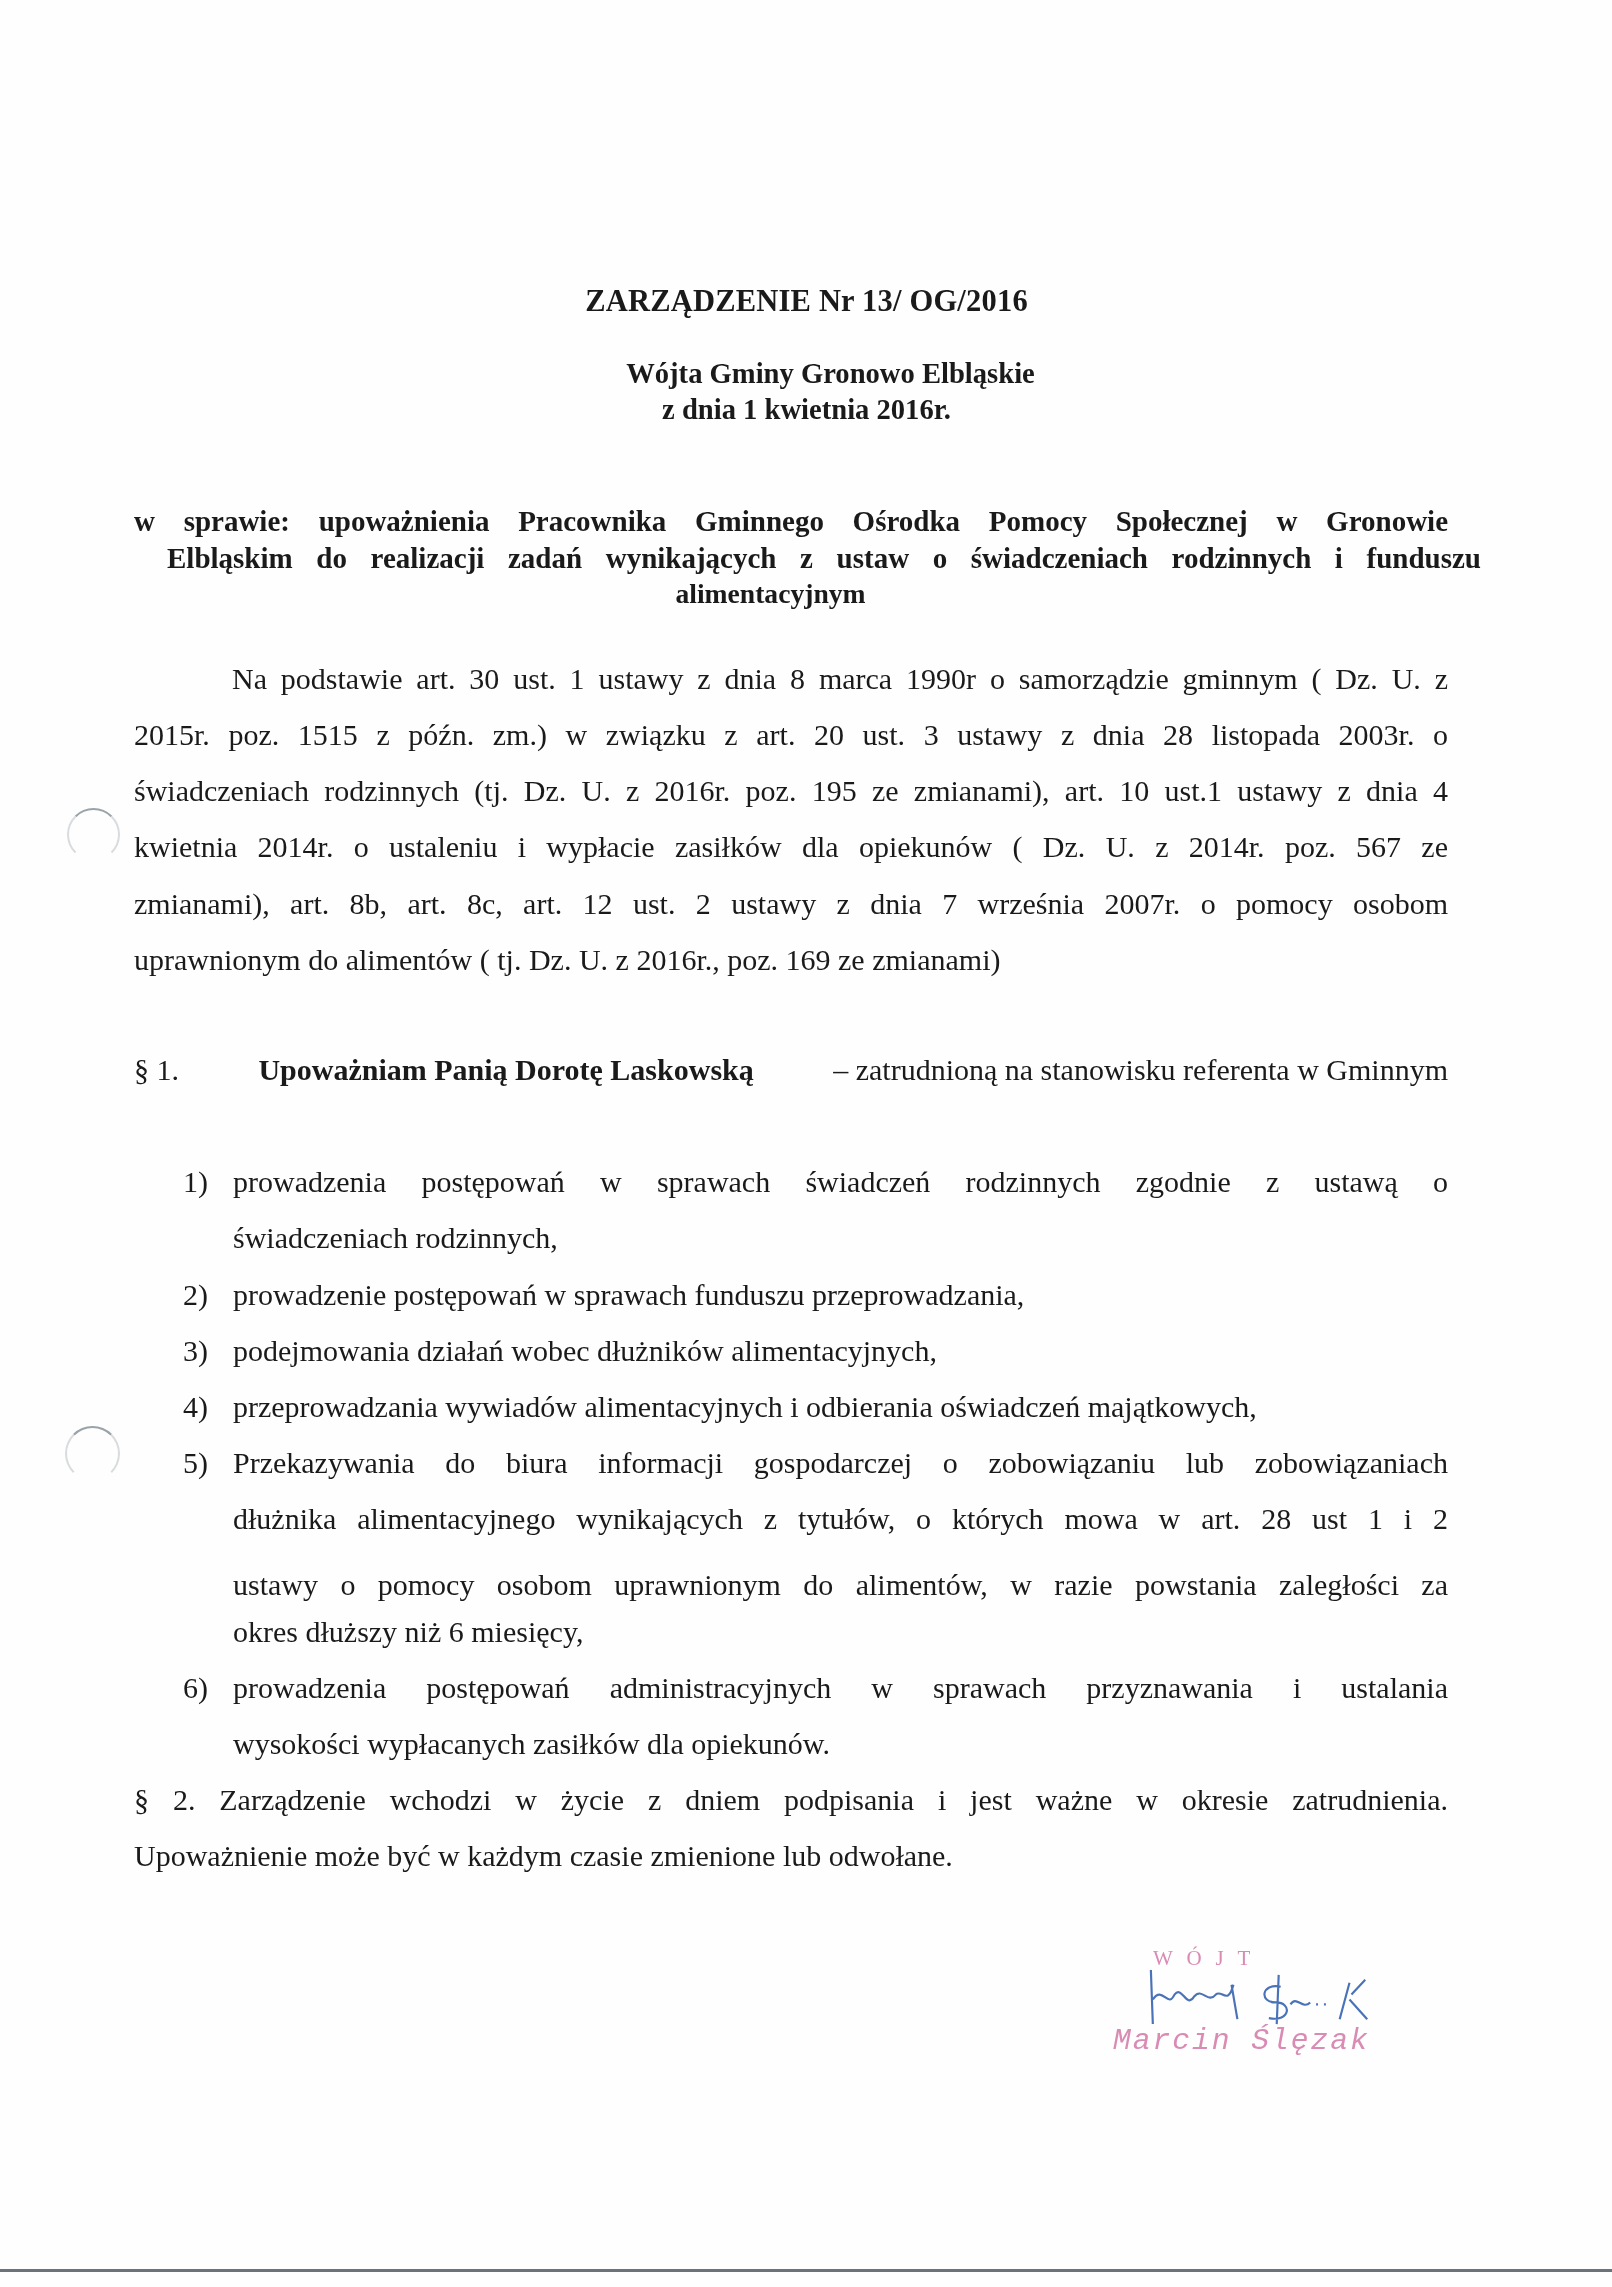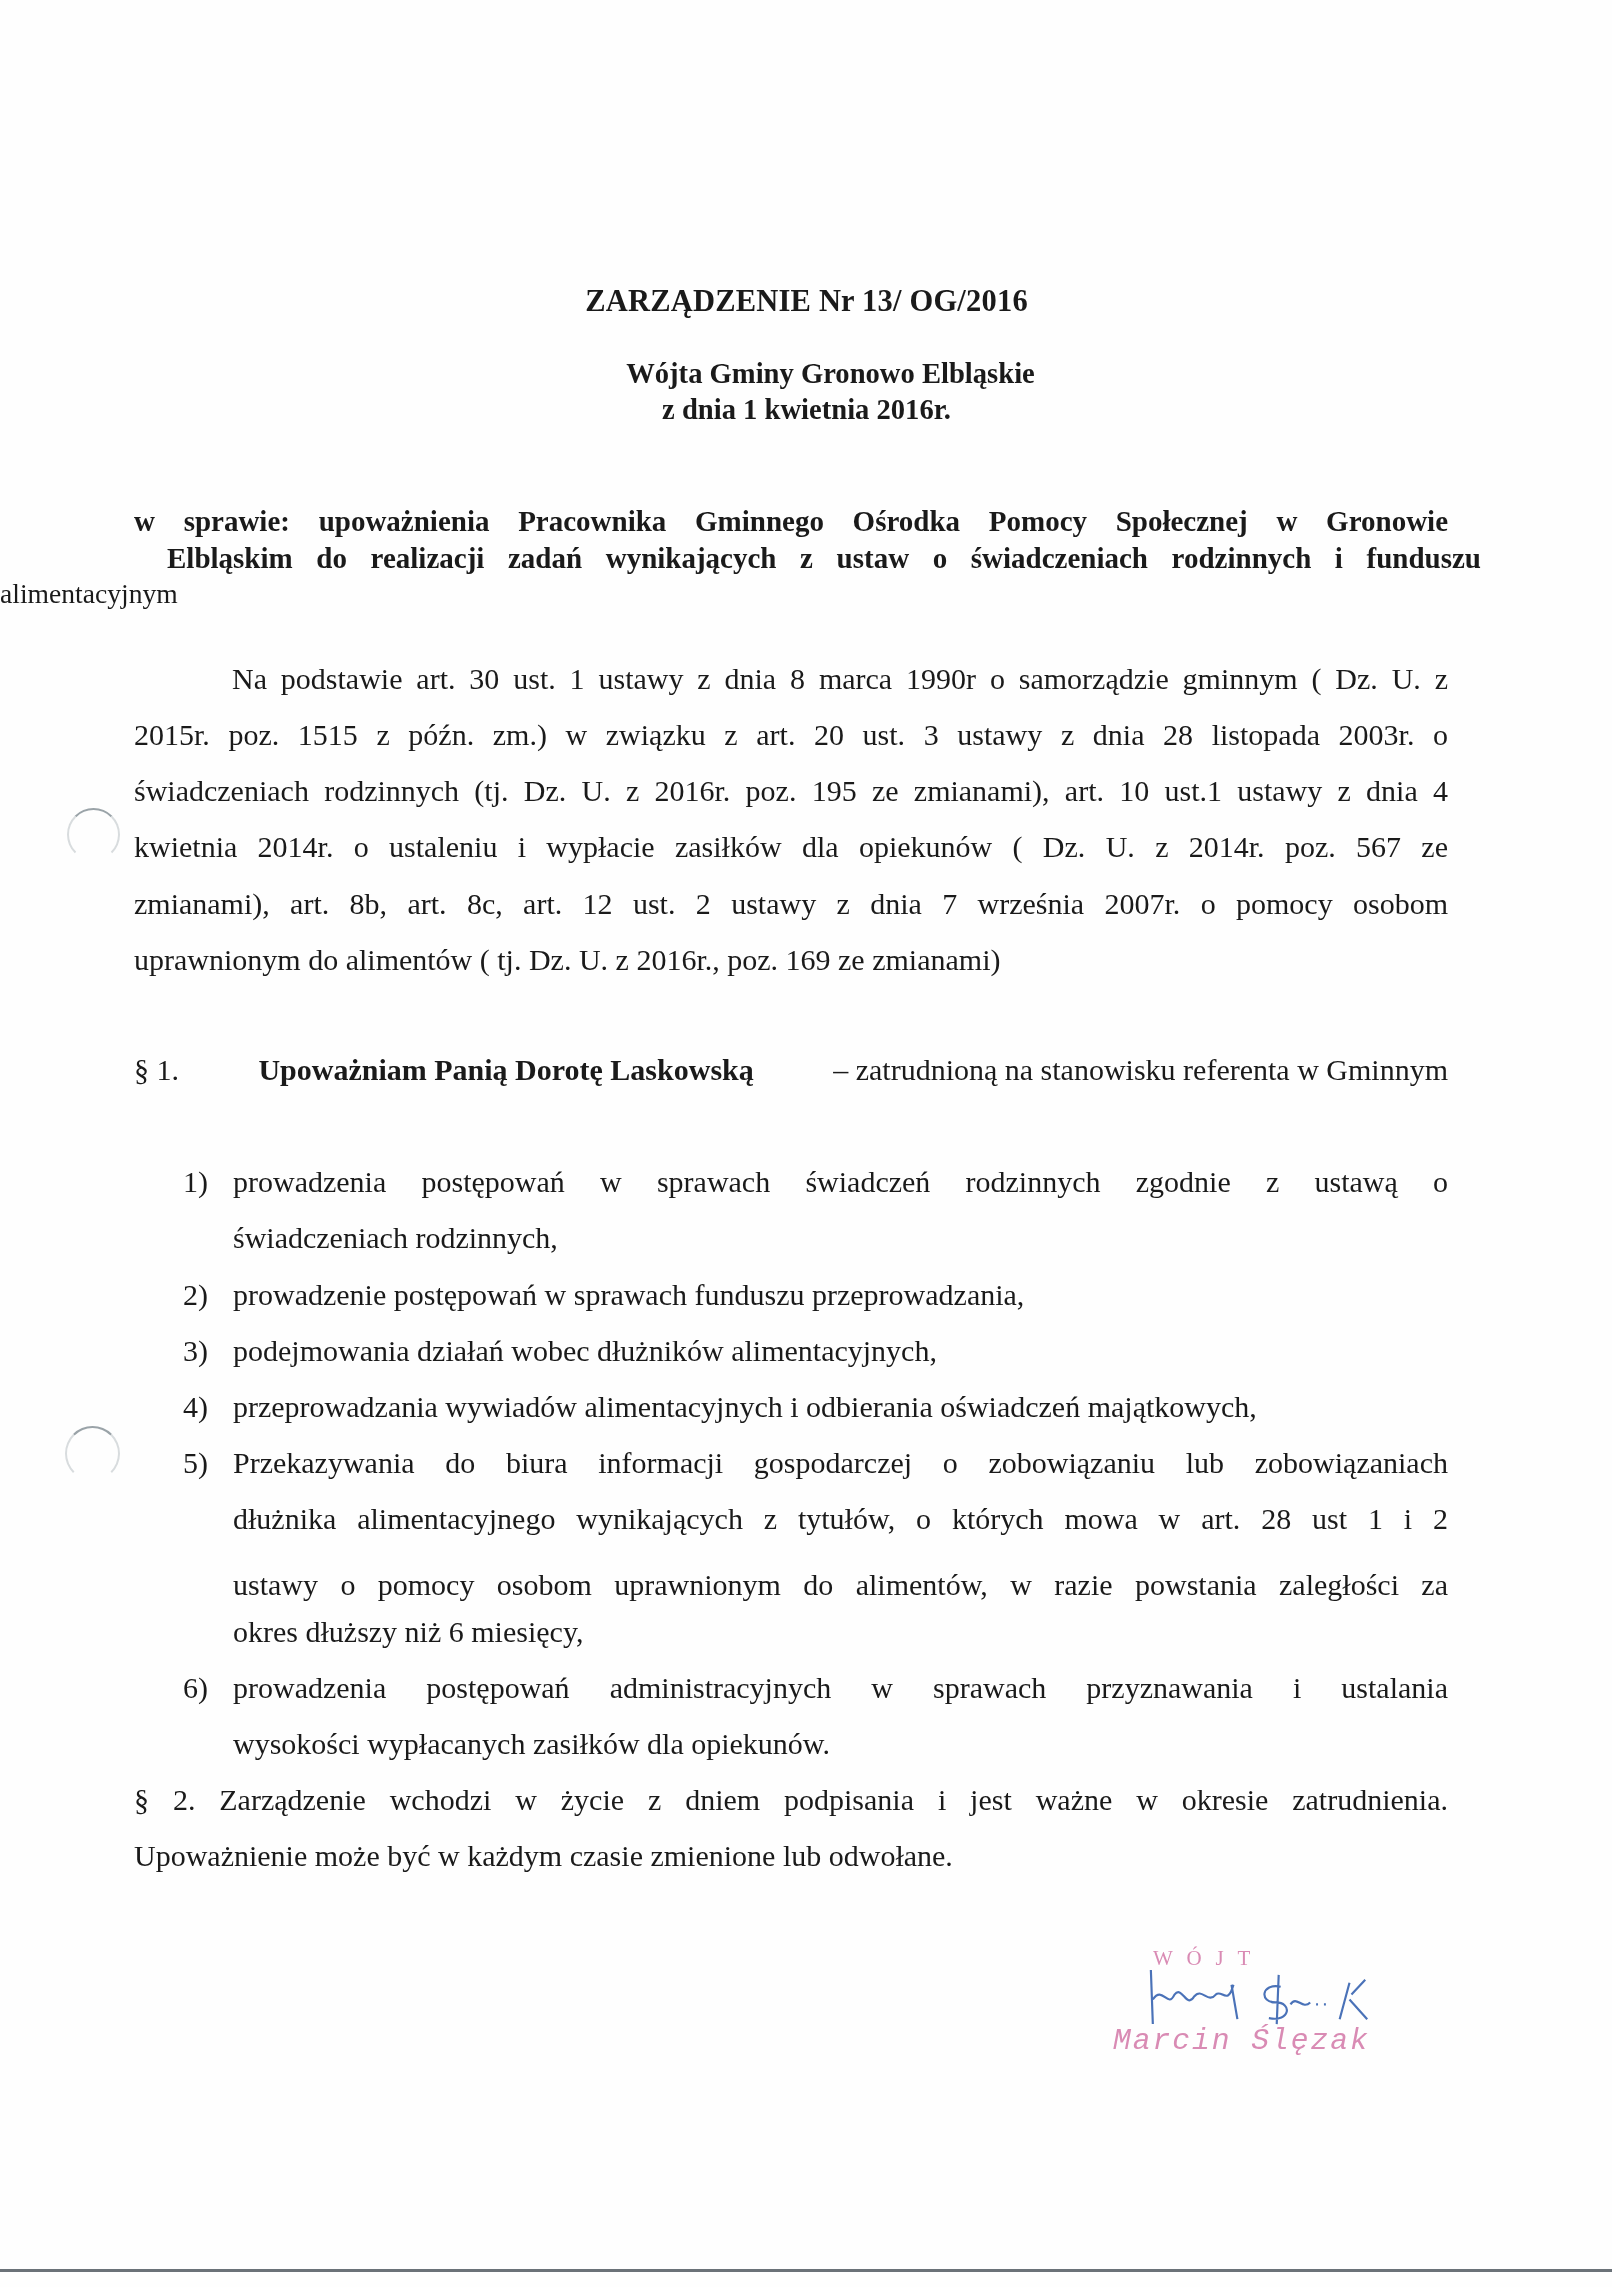--- a/index.html
+++ b/index.html
@@ -3,21 +3,21 @@
 <meta charset="utf-8">
 <style>
   html, body { margin:0; padding:0; background:#ffffff; }
   body { width:1613px; height:2287px; position:relative; overflow:hidden;
          font-family:"Liberation Serif", serif; color:#1a1a1a; }
   .page { position:absolute; inset:0; background:#fefefe; }
   .center { position:absolute; left:0; width:1613px; text-align:center; white-space:nowrap; }
   .title { font-weight:bold; font-size:30.5px; letter-spacing:0.2px; }
   .subtitle { font-weight:bold; font-size:28.6px; }
   .subject-line { position:absolute; left:134px; width:1314px; text-align:justify; text-align-last:justify; white-space:nowrap; font-weight:bold; font-size:29px; }
-  .subject-last { position:absolute; left:0; width:1541px; font-weight:normal; font-size:27.6px; }
+  .subject-last { position:absolute; left:0; width:1541px; text-align:center; font-weight:bold; font-size:27.6px; }
   .line { position:absolute; left:134px; width:1314px; font-size:30px; text-align:justify; text-align-last:justify; white-space:nowrap; }
   .line.noj { text-align-last:left; }
   .indent-first { left:232px; width:1216px; }
   .item-num { position:absolute; left:183px; font-size:30px; }
   .item-line { position:absolute; left:233px; width:1215px; font-size:30px; text-align:justify; text-align-last:justify; white-space:nowrap; }
   .item-line.noj { text-align-last:left; }
   .bold { font-weight:bold; }
   .margin-mark { position:absolute; border:2px solid #9aa3a8; border-radius:50%; border-bottom-color:transparent; border-left-color:#d8dcde; border-right-color:#d8dcde; }
   .stamp-wojt { position:absolute; left:1153px; top:1946px; font-family:Liberation Serif, serif; font-size:21px; color:#d98bb4; letter-spacing:13.8px; }
   .stamp-name { position:absolute; left:1113px; top:2024px; font-family:"Liberation Mono", monospace; font-style:italic; font-size:29.6px; color:#d98bb4; letter-spacing:2px; }

